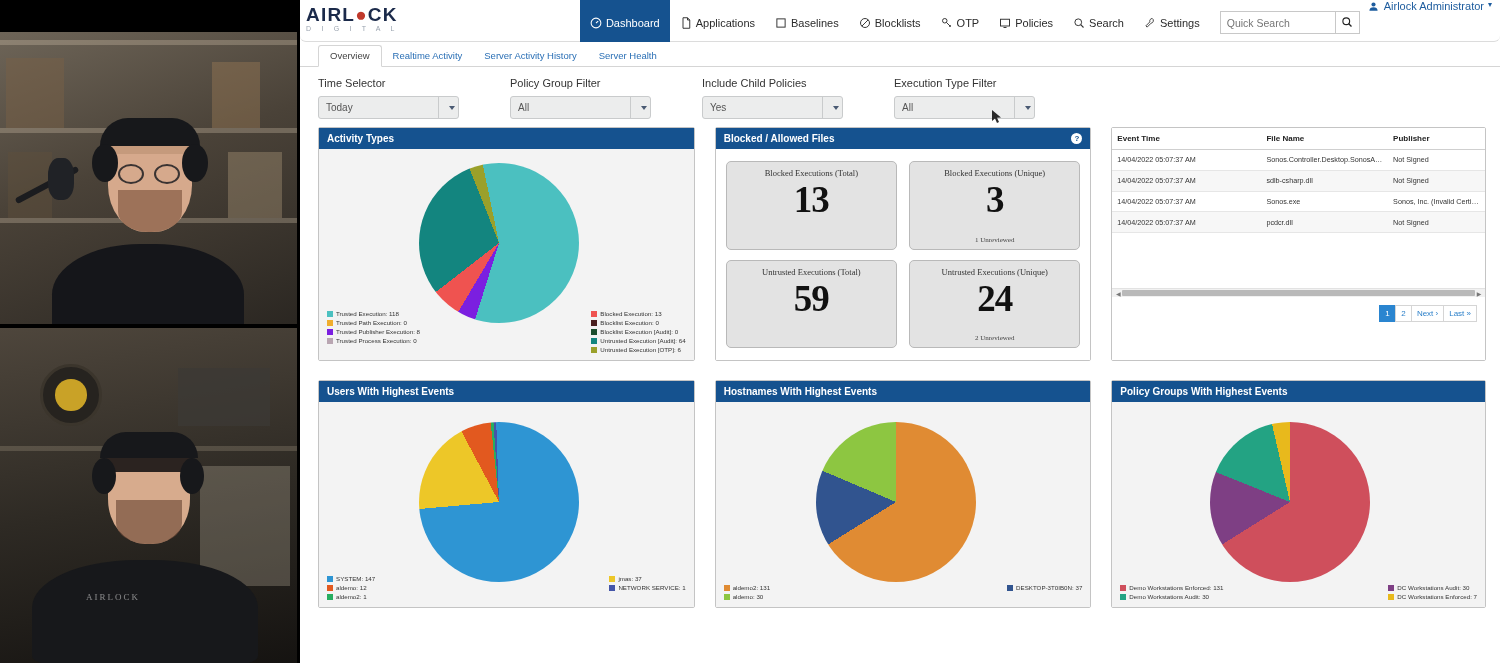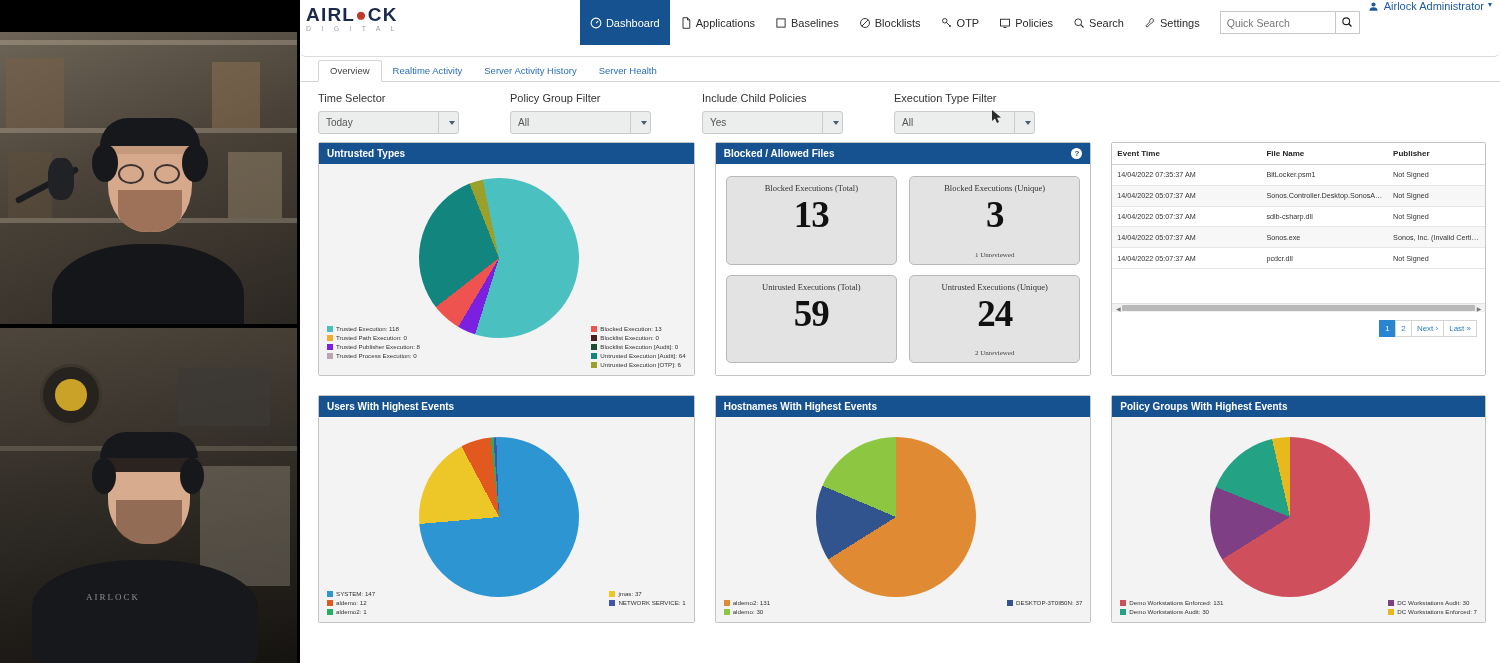--- a/index.html
+++ b/index.html
@@ -26,21 +26,21 @@
   .mic-head { position:absolute; background:#202226; border-radius:40%; }
   .glasses { position:absolute; border:2px solid rgba(30,30,34,.85); border-radius:50%; }
   .spk { position:absolute; border-radius:50%; background:#26231f; border:3px solid #3b352c; }
   .spk::after { content:""; position:absolute; inset:22%; border-radius:50%; background:#c9a227; }
   .logo-hood { position:absolute; color:rgba(225,225,225,.55); font-size:9px; letter-spacing:2px; }
 
   
   #app { position:absolute; left:300px; top:0; width:1200px; height:663px; background:#ffffff; overflow:hidden; }
 
   
-  #topnav { position:relative; height:57px; background:#fff; border-bottom:1px solid #dcdcdc;border-radius:6px; }
+  #topnav { position:relative; height:42px; background:#fff; border-bottom:1px solid #dcdcdc;border-radius:6px; }
   #brand { position:absolute; left:6px; top:5px; }
   #brand .b1 { font-size:19px; font-weight:bold; color:#1b2a4a; letter-spacing:1.2px; line-height:19px;}
   #brand .b1 .accentc { color:#c0392b; }
   #brand .b2 { font-size:7px; color:#9aa3af; letter-spacing:4.2px; margin-top:1px; }
   #navitems { position:absolute; right:0; top:0; height:45px; display:flex; align-items:stretch; }
   .navitem { display:flex; align-items:center; gap:4px; padding:14px 10px; font-size:11px; color:#2a2a2a; cursor:pointer; white-space:nowrap; }
   .navitem.active { background:#15528f; color:#fff; }
   .navicon { display:inline-flex; width:12px; height:12px; align-items:center; justify-content:center; }
   .navicon svg { display:block; }
   #searchwrap { display:flex; align-items:center; margin:0 8px 0 10px; align-self:center; }
@@ -304,21 +304,21 @@
         <path d="M0 0 L0 11 L3 8.5 L5 13 L7 12 L5 7.7 L9 7.5 Z" fill="#2a2a2a"></path>
       </svg>
   </div>
 
   <div id="grid">
 
     <div class="row">
 
       <div class="panel w-chart h-top">
         <div class="panel-head">
-          <span>Untrusted Types</span>
+          <span>Activity Types</span>
         </div>
         <div class="panel-body">
           <div class="pie-area">
             <div class="pie" style="left:100px;top:14px;width:160px;height:160px;
               background:conic-gradient(from 0deg,
                 #4bc0c0 0deg 197.4deg,
                 #7b1fe0 197.4deg 210.6deg,
                 #ef5350 210.6deg 232.2deg,
                 #13857f 232.2deg 338.4deg,
                 #9aa02a 338.4deg 348.3deg,
@@ -403,25 +403,20 @@
           <div id="tablewrap">
             <table class="nfs">
               <thead>
                   <tr>
                 <th class="col-t">Event Time</th>
                 <th class="col-f">File Name</th>
                 <th class="col-p">Publisher</th>
               </tr>
                 </thead>
               <tbody>
-                <tr>
-                  <td>14/04/2022 07:35:37 AM</td>
-                  <td class="link">BitLocker.psm1</td>
-                  <td>Not Signed</td>
-                </tr>
                 <tr>
                   <td>14/04/2022 05:07:37 AM</td>
                   <td class="link">Sonos.Controller.Desktop.SonosAdm.Glue.dll</td>
                   <td>Not Signed</td>
                 </tr>
                 <tr>
                   <td>14/04/2022 05:07:37 AM</td>
                   <td class="link">sdlb-csharp.dll</td>
                   <td>Not Signed</td>
                 </tr>

